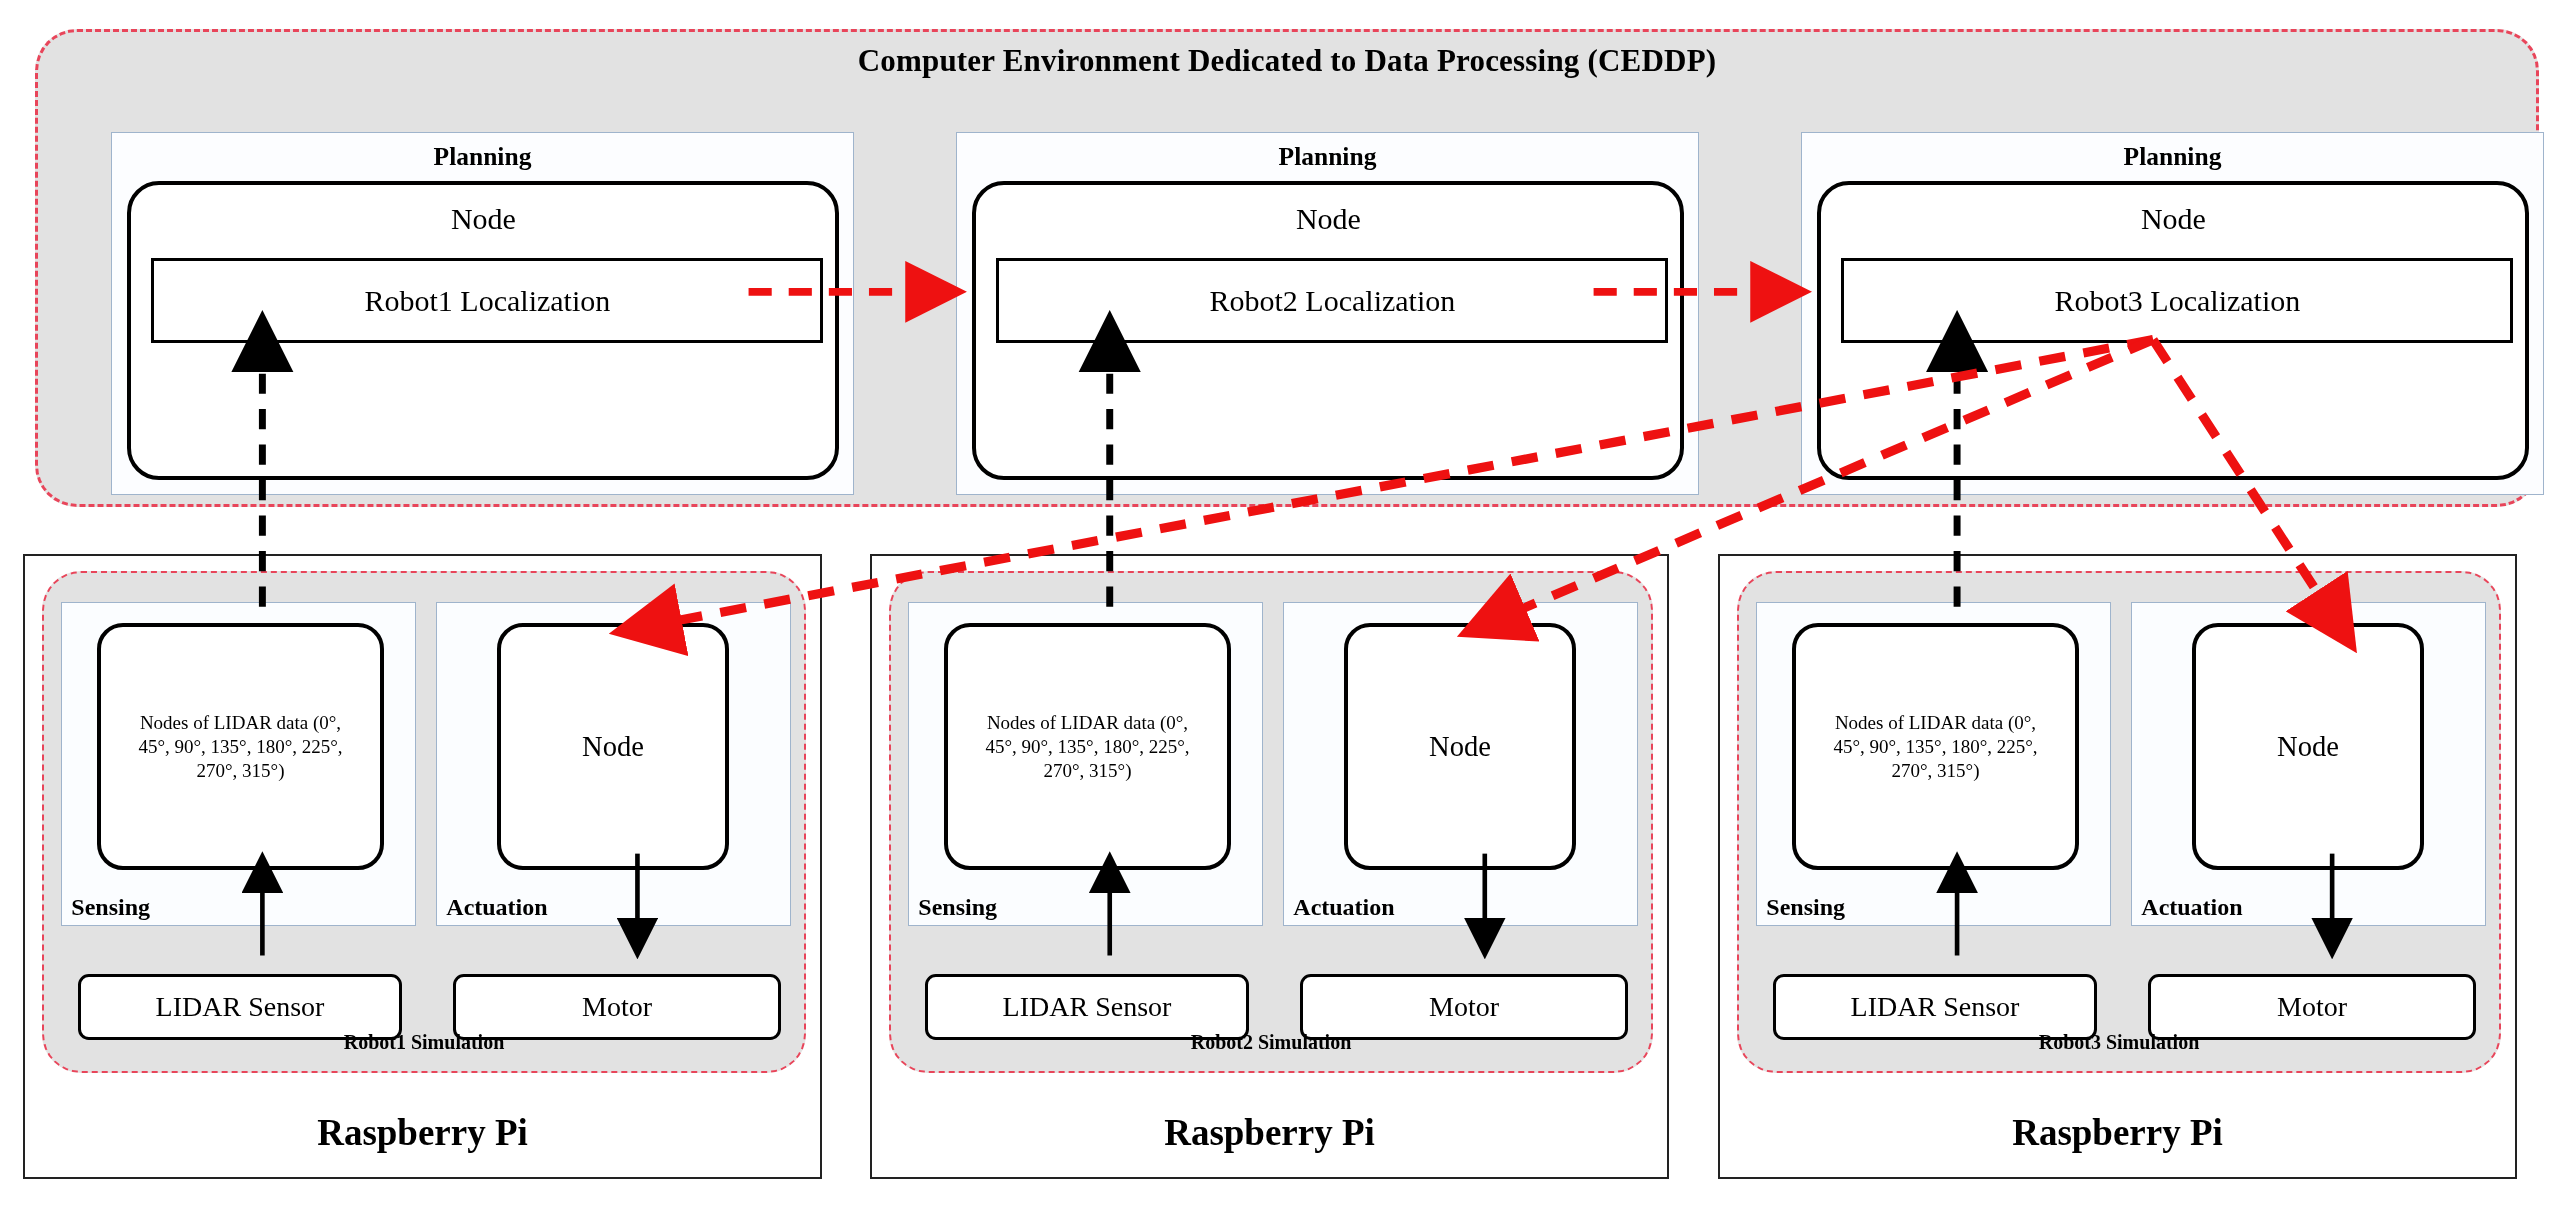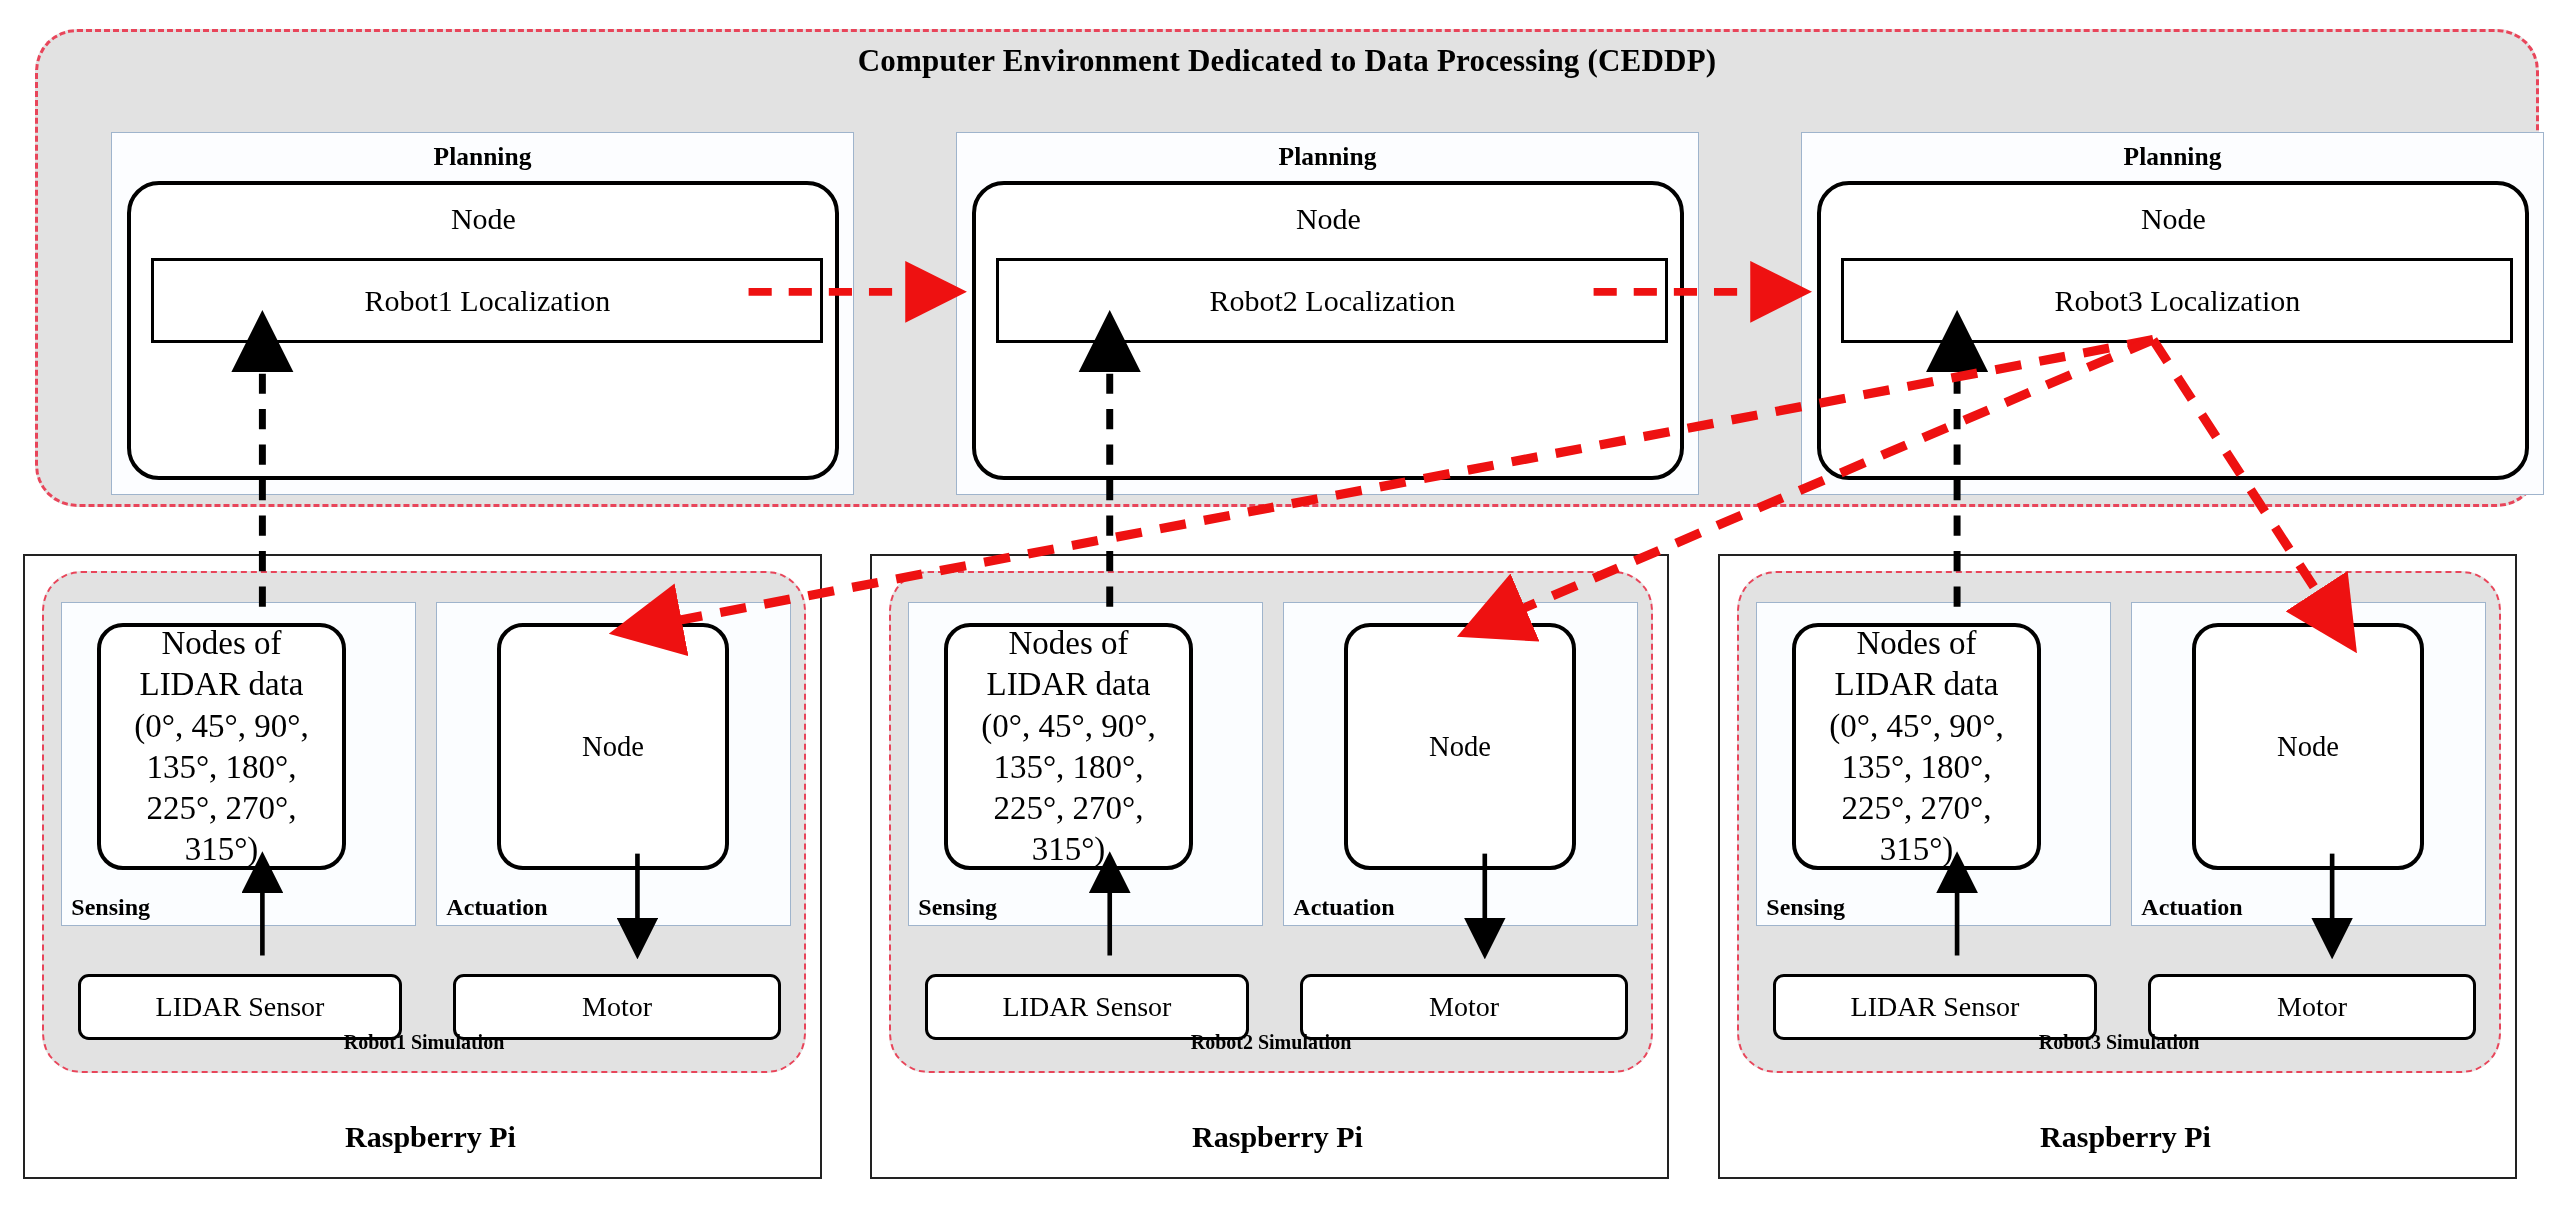--- a/index.html
+++ b/index.html
@@ -45,21 +45,21 @@
   
   .rpi{
     position:absolute;top:554px;width:799px;height:625px;
     border:2.3px solid #222;background:#fff;box-sizing:border-box;
   }
   .rpi.r1{left:23px;}
   .rpi.r2{left:870px;}
   .rpi.r3{left:1718px;}
   .rpi-label{
     position:absolute;left:0;bottom:23px;width:100%;text-align:center;
-    font-weight:bold;font-size:30px;margin-left:8px;
+    font-weight:bold;font-size:37px;
   }
 
   
   .sim{
     position:absolute;left:17px;top:15.4px;width:764px;height:502px;
     background:#e2e2e2;border:2.3px dashed #e8455a;border-radius:39px;
     box-sizing:border-box;
   }
   .sim-label{
     position:absolute;left:0;bottom:17px;width:100%;text-align:center;
@@ -74,21 +74,21 @@
   .subpanel.left{left:17px;}
   .subpanel.right{left:392px;}
   .sub-label{
     position:absolute;left:9.3px;bottom:4.6px;font-weight:bold;font-size:24px;text-align:center;
   }
   .inner-round{
     position:absolute;border:4.6px solid #000;border-radius:26px;background:#fff;
     box-sizing:border-box;display:flex;align-items:center;justify-content:center;
     text-align:center;line-height:1.25;
   }
-  .lidar-node{left:35px;top:20px;width:249px;height:247px;font-size:33px;padding:0 25px;}
+  .lidar-node{left:35px;top:20px;width:287px;height:247px;font-size:19px;padding:0 25px;}
   .act-node{left:60px;top:20px;width:232px;height:247px;font-size:28.6px;}
 
   
   .hw{
     position:absolute;top:401px;height:66px;border:3.9px solid #000;border-radius:10.8px;
     background:#fff;box-sizing:border-box;display:flex;align-items:center;
     justify-content:center;font-size:28px;
   }
   .hw.sensor{left:34px;width:324px;}
   .hw.motor{left:409px;width:328px;}

